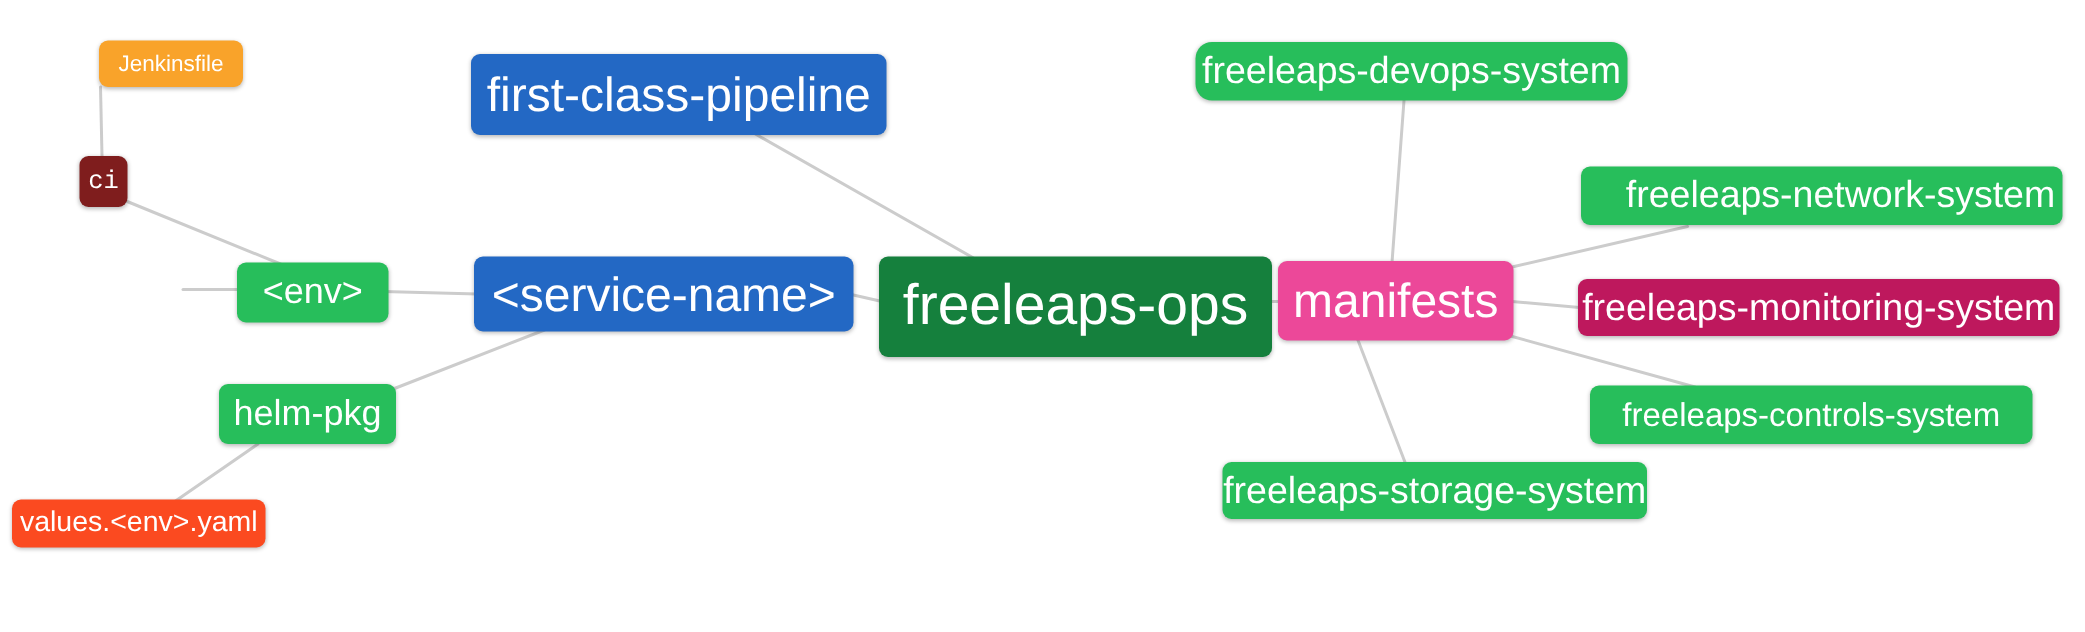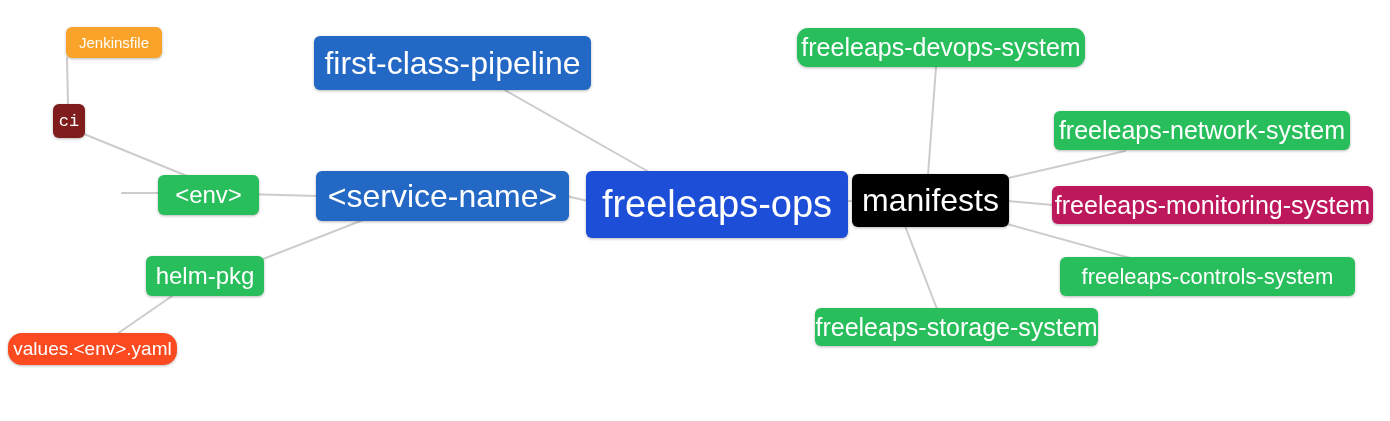--- a/index.html
+++ b/index.html
@@ -83,31 +83,31 @@
 
   <div class="node n-ci" style="background-color: #7f1d1d; font-family: Liberation Mono, monospace;">ci</div>
 
 
   <div class="node n-env" style="background-color: rgb(39, 190, 91);">&lt;env&gt;</div>
 
   <div class="node n-pipeline" style="background-color: rgb(35, 104, 196);">first-class-pipeline</div>
 
   <div class="node n-service" style="background-color: rgb(35, 104, 196);">&lt;service-name&gt;</div>
 
-  <div class="node n-ops" style="background-color: #1d4ed8;">freeleaps-ops</div>
+  <div class="node n-ops" style="background-color: #15803d;">freeleaps-ops</div>
 
-  <div class="node n-manifests" style="background-color: #000000; text-align: center;">manifests</div>
+  <div class="node n-manifests" style="background-color: #ec4899; text-align: center;">manifests</div>
 
   <div class="node n-helm" style="background-color: rgb(39, 190, 91);">helm-pkg</div>
 
-  <div class="node n-values" style="background-color: rgb(251, 74, 32); border-radius: 14px;">values.&lt;env&gt;.yaml</div>
+  <div class="node n-values" style="background-color: rgb(251, 74, 32);">values.&lt;env&gt;.yaml</div>
 
   <div class="node n-devops" style="background-color: rgb(39, 190, 91);">freeleaps-devops-system</div>
 
-  <div class="node n-network" style="background-color: rgb(39, 190, 91);">freeleaps-network-system</div>
+  <div class="node n-network" style="background-color: rgb(39, 190, 91); padding-left: 25px;">freeleaps-network-system</div>
 
   <div class="node n-monitoring" style="background-color: #be185d;">freeleaps-monitoring-system</div>
 
   <div class="node n-controls" style="background-color: rgb(39, 190, 91);">freeleaps-controls-system</div>
 
   <div class="node n-storage" style="background-color: rgb(39, 190, 91);">freeleaps-storage-system</div>
 
 </div>
 
 </body></html>

